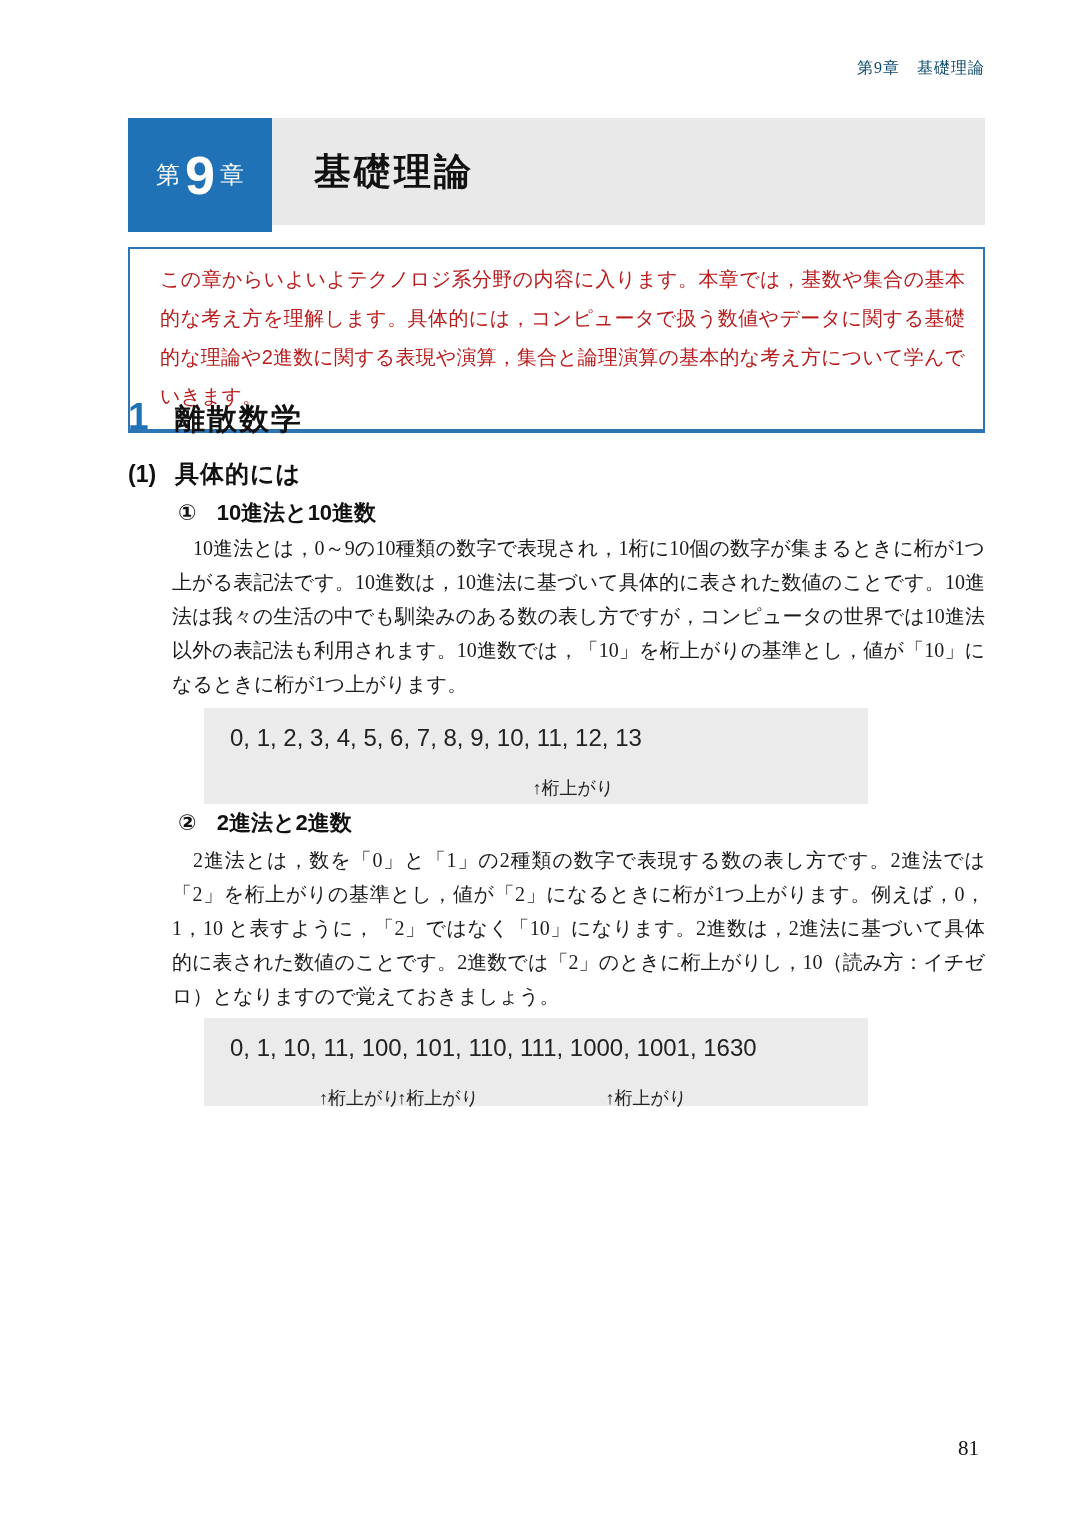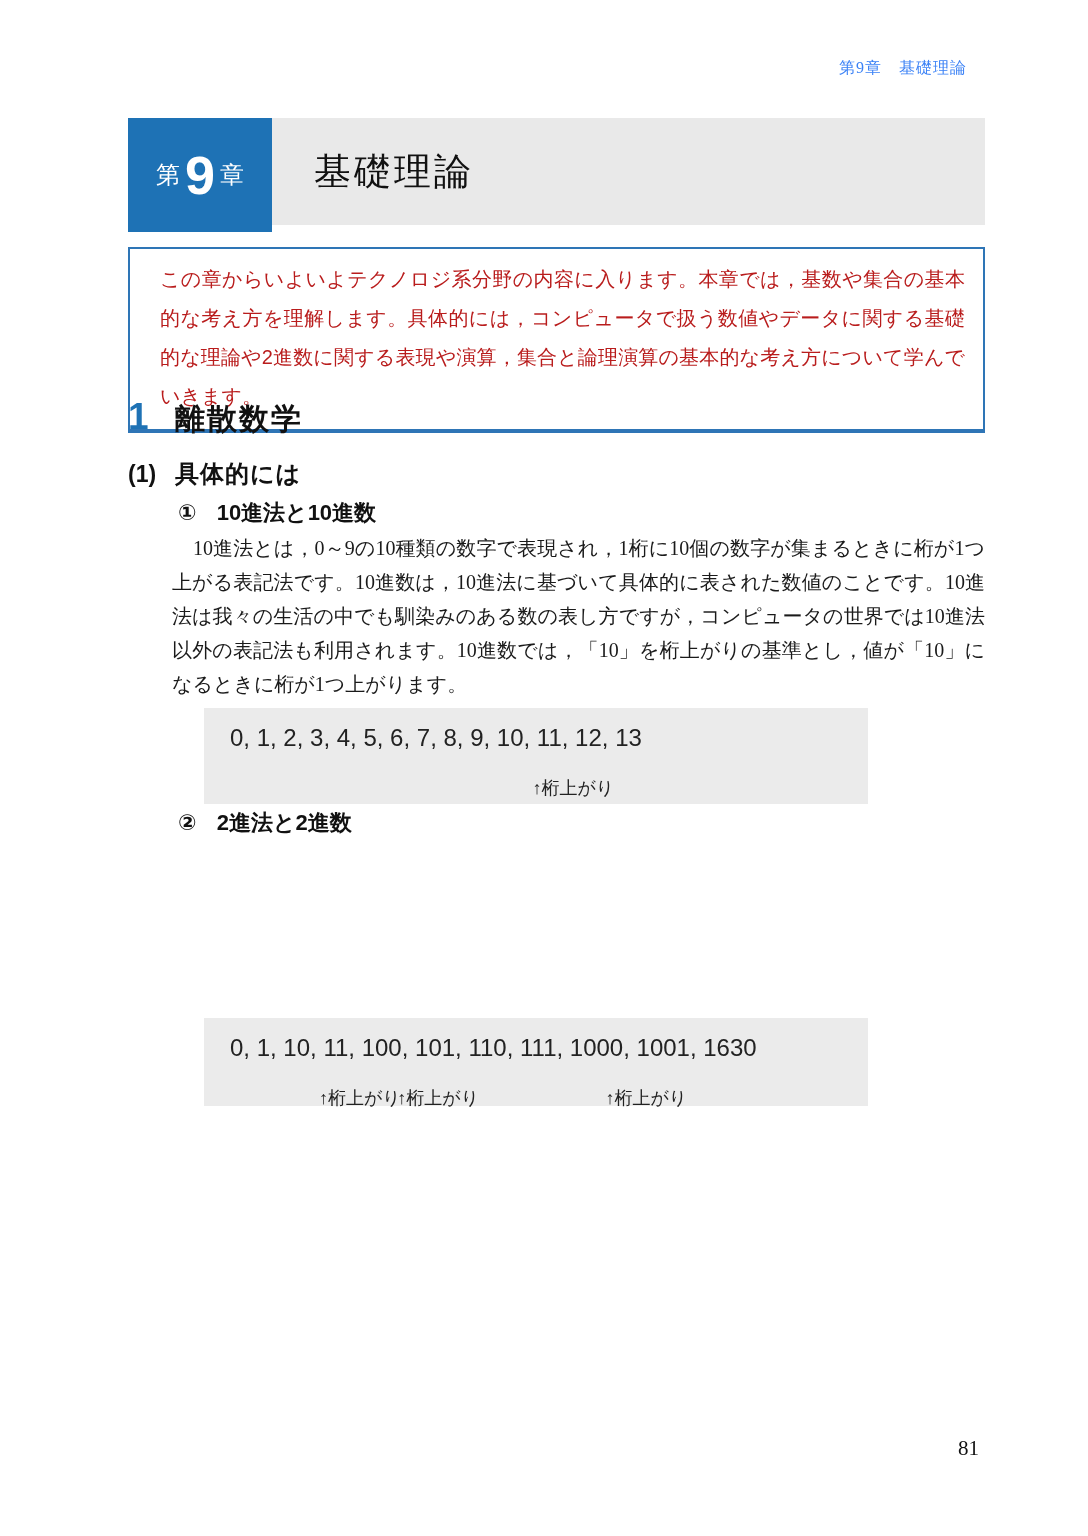--- a/index.html
+++ b/index.html
@@ -21,24 +21,24 @@
     top: 0;
     width: 857px;
     height: 1536px;
   }
   .sans { font-family: "Liberation Sans", "DejaVu Sans", sans-serif; }
 
   
   .running-header {
     position: absolute;
     top: 58px;
-    right: 18px;
+    right: 0;
     font-size: 16px;
     letter-spacing: 1px;
-    color: #3b82f6;
+    color: #0c4a6e;
   }
 
   
   .chapter-banner {
     position: absolute;
     top: 118px;
     left: 0;
     width: 100%;
     display: flex;
     align-items: flex-start;
@@ -63,21 +63,21 @@
   .chapter-title-box {
     flex: 1;
     height: 107px;
     background: #e9e9e9;
     display: flex;
     align-items: center;
     padding-left: 42px;
   }
   .chapter-title {
     font-size: 37px;
-    font-weight: normal;
+    font-weight: bold;
     letter-spacing: 3px;
     color: #111;
   }
 
   
   .intro-box {
     position: absolute;
     top: 247px;
     left: 0;
     width: 100%;
@@ -249,20 +249,21 @@
         <span class="ghost">0, 1, 2, 3, 4, 5, 6, 7, 8, 9, </span><span class="ann-label">↑桁上がり</span>
       </div>
     </div>
   </div>
 
   <div id="topic2-heading" class="topic-heading sans">
     <span class="marker">②</span>
     <span class="title">2進法と2進数</span>
   </div>
 
+  <div id="para-binary" class="para">2進法とは，数を「0」と「1」の2種類の数字で表現する数の表し方です。2進法では「2」を桁上がりの基準とし，値が「2」になるときに桁が1つ上がります。例えば，0，1，10 と表すように，「2」ではなく「10」になります。2進数は，2進法に基づいて具体的に表された数値のことです。2進数では「2」のときに桁上がりし，10（読み方：イチゼロ）となりますので覚えておきましょう。</div>
 
   <div id="example-binary" class="example-box sans">
     <div class="sequence">0, 1, 10, 11, 100, 101, 110, 111, 1000, 1001, 1630</div>
     <div class="ann-area">
       <div class="ann-row">
         <span class="ghost">0, 1, </span><span class="ann-label">↑桁上がり</span>
       </div>
       <div class="ann-row">
         <span class="ghost">0, 1, 10, 11, </span><span class="ann-label">↑桁上がり</span>
       </div>

